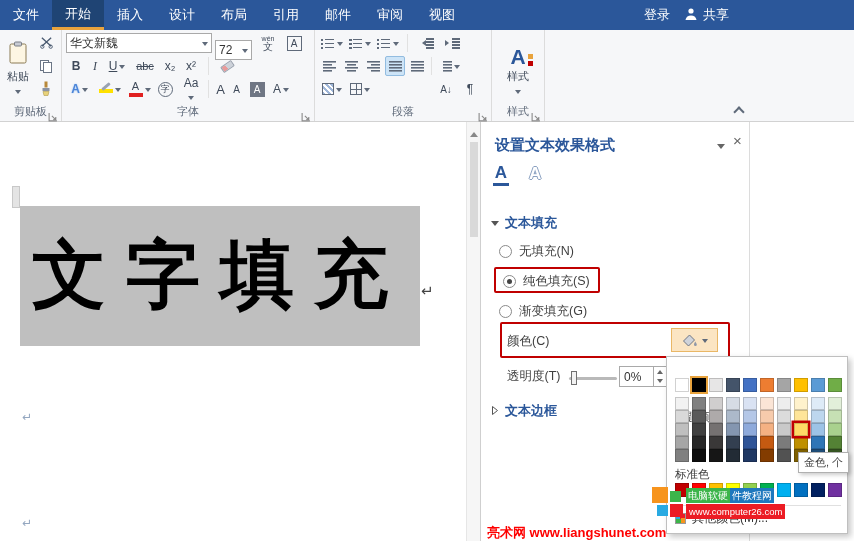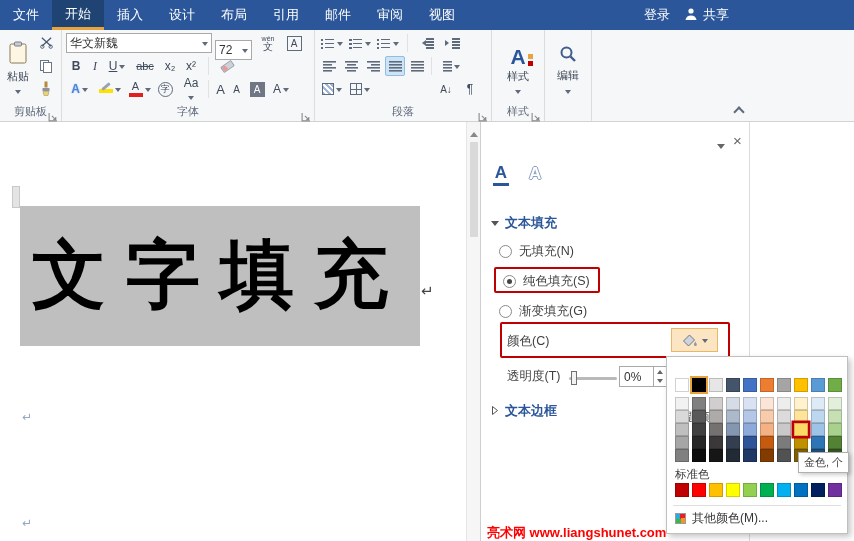--- a/index.html
+++ b/index.html
@@ -377,50 +377,41 @@
         <span>样式</span>
         <span class="dd"></span>
       </div>
       <div class="group-label">样式</div>
       <div class="launcher"><svg width="10" height="10" viewBox="0 0 9 9">
             <path d="M1 1 L1 8 L8 8" fill="none" stroke="#8a8a8a"></path>
             <path d="M3.5 3.5 L7 7 M7 4.5 V7 H4.5" fill="none" stroke="#8a8a8a"></path>
           </svg></div>
     </div>
 
-    <div class="group" style="left:545px;width:47px;">
-      <div class="edit-big">
-        <span><svg width="18" height="18" viewBox="0 0 18 18">
-              <circle cx="7.5" cy="7.5" r="5" fill="none" stroke="#3f5e8c" stroke-width="2"></circle>
-              <path d="M11.5 11.5 L16 16" stroke="#3f5e8c" stroke-width="2.4"></path>
-            </svg></span>
-        <span>编辑</span>
-        <span class="dd"></span>
-      </div>
-    </div>
 
     <div class="collapse"></div>
   </div>
 
   <div class="docarea">
     <div class="margin-marker"></div>
     <div class="hl-block">
       <span class="doc-text">文字填充</span>
     </div>
     <span class="return-mark">↵</span>
     <span class="pmark" style="left:22px;top:288px;">↵</span>
     <span class="pmark" style="left:22px;top:394px;">↵</span>
   </div>
 
   <div class="scrollbar">
     <div class="sb-arrow"></div>
     <div class="sb-thumb"></div>
   </div>
 
   <div class="taskpane">
+    <div class="tp-title">设置文本效果格式</div>
     <div class="tp-opts"></div>
     <div class="tp-close">×</div>
 
     <div class="tp-icon1">
       <span class="A">A</span>
       <span class="bar"></span>
     </div>
     <div class="tp-icon2">A</div>
 
     <div class="tp-section" style="left:10px;top:92px;">
@@ -559,15 +550,28 @@
       </div>
     <div class="pk-sep"></div>
     <div class="more-colors">
       <span class="mc-icon"></span>
       <span>其他颜色(M)...</span>
     </div>
   </div>
 
   <div class="tooltip">金色, 个</div>
 
+  <div class="wm">
+    <span class="sq" style="left:2px;top:0;width:16px;height:16px;background:#f7941d;"></span>
+    <span class="sq" style="left:20px;top:4px;width:11px;height:11px;background:#3cb54a;"></span>
+    <span class="sq" style="left:7px;top:18px;width:11px;height:11px;background:#29aae2;"></span>
+    <span class="sq" style="left:20px;top:17px;width:13px;height:13px;background:#ec1c24;"></span>
+    <span class="wm-text">
+      <span class="wm-l1">
+        <span style="background:#3cb54a;">电脑软硬</span>
+          <span style="background:#1e78be;">件教程网</span>
+      </span>
+      <span class="wm-l2">www.computer26.com</span>
+    </span>
+  </div>
   <div class="liangshu">亮术网 www.liangshunet.com</div>
 
 </div>
 
 </body></html>

